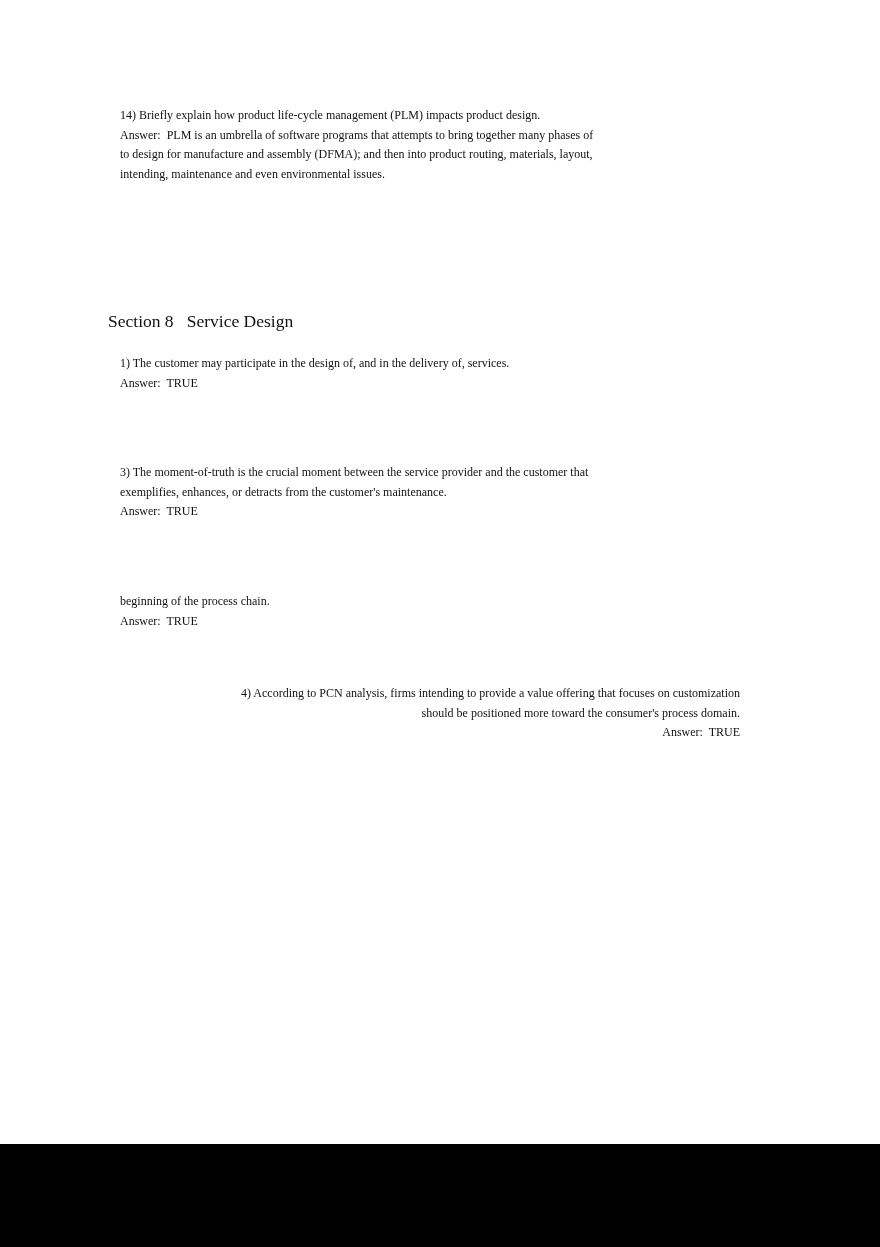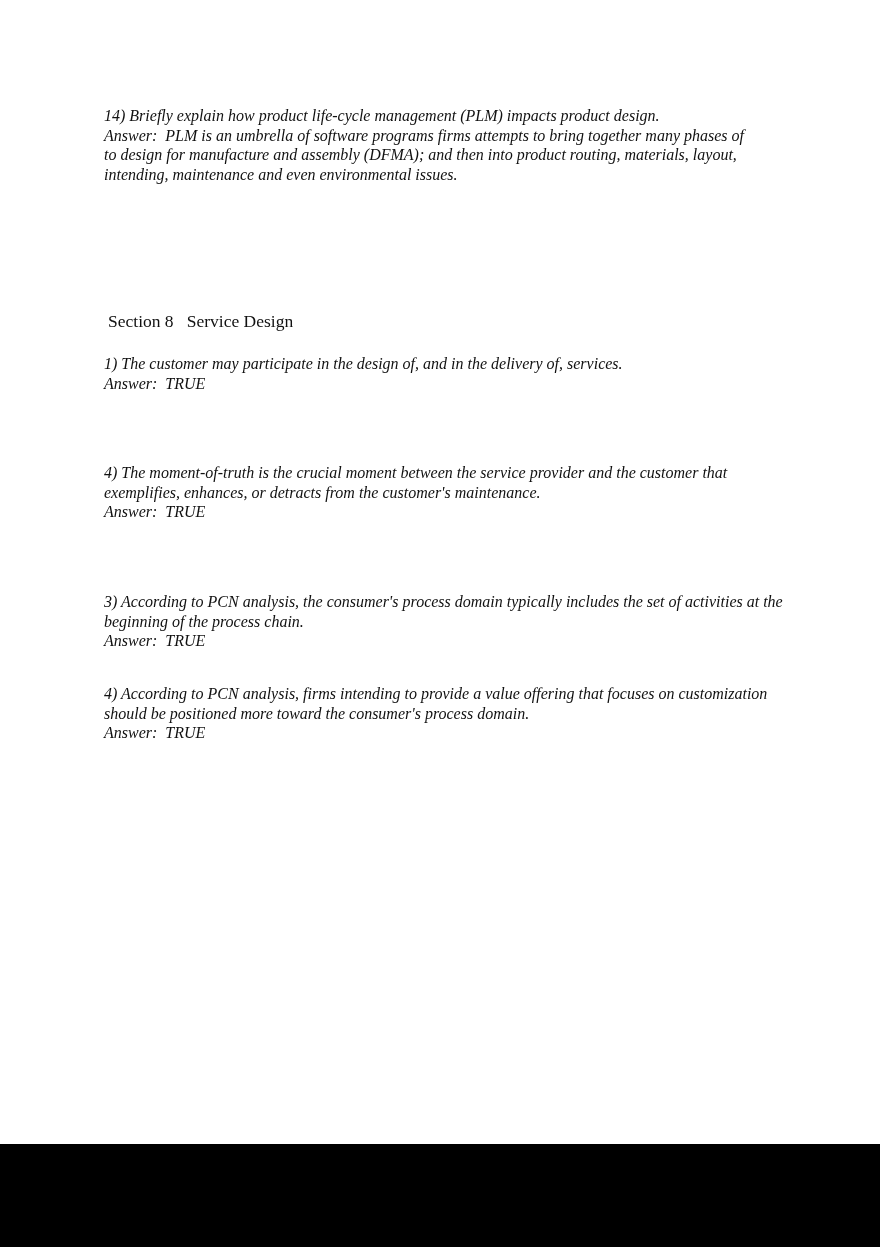--- a/index.html
+++ b/index.html
@@ -18,25 +18,24 @@
     .page {
       position: absolute;
       left: 0;
       top: 0;
       width: 880px;
       height: 1144px;
       background: #ffffff;
     }
     .block {
       position: absolute;
-      left: 104px;
+      left: 120px;
       width: 620px;
-      font-size: 16px;
+      font-size: 12px;
       line-height: 19.6px;
-      font-style: italic;
     }
     .line {
       display: block;
       white-space: nowrap;
     }
     .section-title {
       position: absolute;
       left: 108px;
       top: 310px;
       font-size: 17.5px;
@@ -55,45 +54,44 @@
       background: #000000;
     }
   </style>
 </head>
 <body>
 
 <div class="page">
 
   <div class="block" style="top:106px;">
     <span class="line">14) Briefly explain how product life-cycle management (PLM) impacts product design.</span>
-    <span class="line answer-label">Answer:  PLM is an umbrella of software programs firms attempts to bring together many phases of</span>
+    <span class="line answer-label">Answer:  PLM is an umbrella of software programs that attempts to bring together many phases of</span>
     <span class="line">to design for manufacture and assembly (DFMA); and then into product routing, materials, layout,</span>
     <span class="line">intending, maintenance and even environmental issues.</span>
   </div>
 
   <div class="section-title">Section 8   Service Design</div>
 
   <div class="block" style="top:354px;">
     <span class="line">1) The customer may participate in the design of, and in the delivery of, services.</span>
     <span class="line answer-label">Answer:  TRUE</span>
   </div>
 
   <div class="block" style="top:463px;">
-    <span class="line">4) The moment-of-truth is the crucial moment between the service provider and the customer that</span>
+    <span class="line">3) The moment-of-truth is the crucial moment between the service provider and the customer that</span>
     <span class="line">exemplifies, enhances, or detracts from the customer's maintenance.</span>
     <span class="line answer-label">Answer:  TRUE</span>
   </div>
 
   <div class="block" style="top:592px;">
-    <span class="line">3) According to PCN analysis, the consumer's process domain typically includes the set of activities at the</span>
     <span class="line">beginning of the process chain.</span>
     <span class="line answer-label">Answer:  TRUE</span>
   </div>
 
-  <div class="block" style="top:684px;">
+  <div class="block" style="top:684px;text-align:right;">
     <span class="line">4) According to PCN analysis, firms intending to provide a value offering that focuses on customization</span>
     <span class="line">should be positioned more toward the consumer's process domain.</span>
     <span class="line answer-label">Answer:  TRUE</span>
   </div>
 
 </div>
 
 <div class="bottom-bar"></div>
 
 </body></html>

